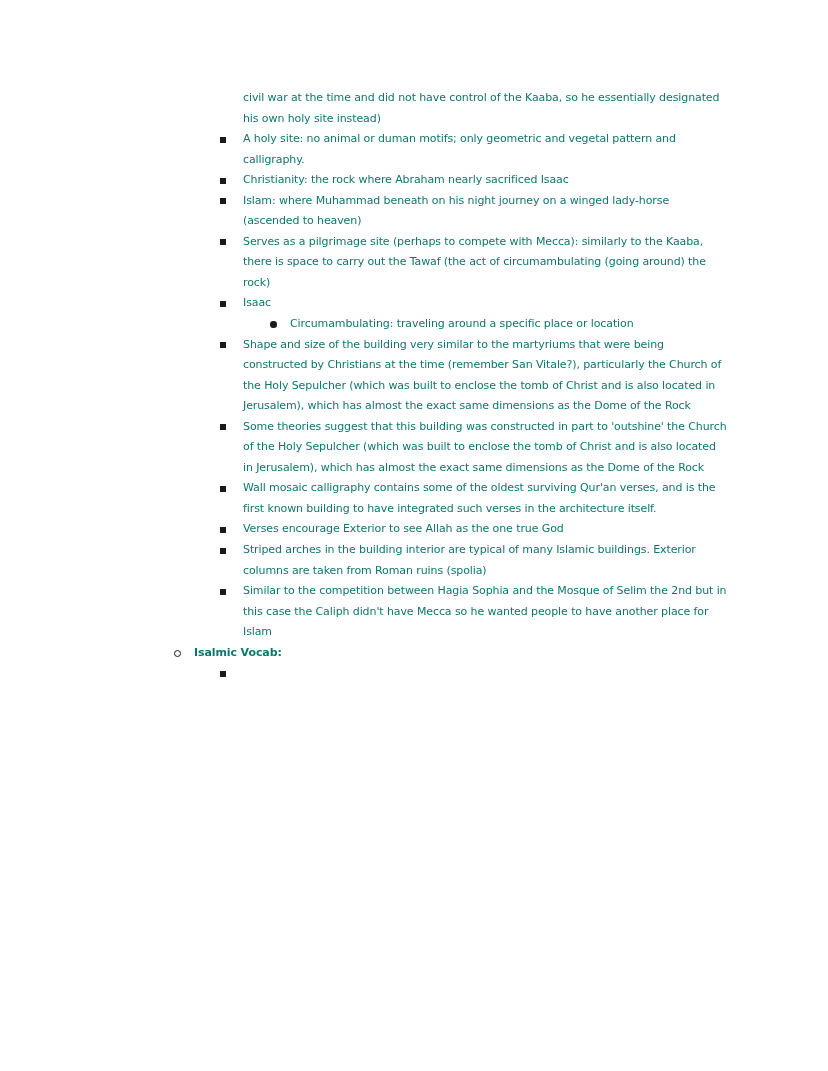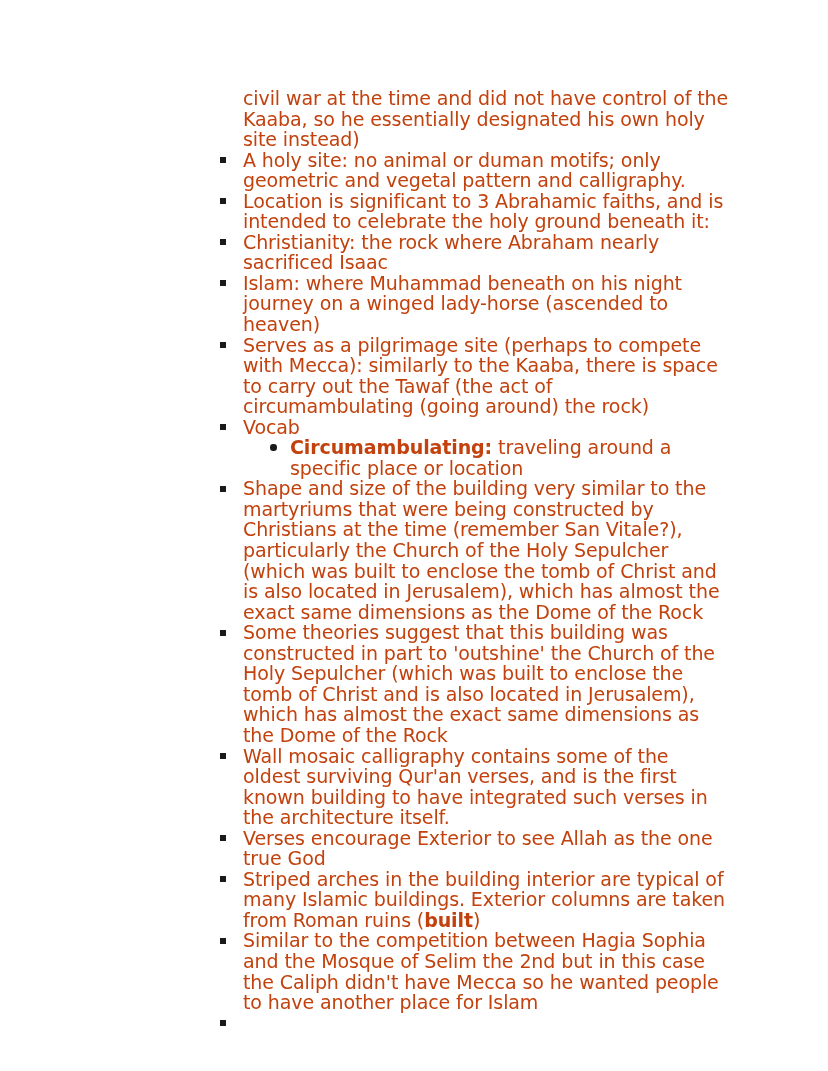--- a/index.html
+++ b/index.html
@@ -18,24 +18,24 @@
   }
   .notes {
     position: absolute;
     left: 0;
     top: 88px;
     width: 828px;
   }
   
   .item {
     position: relative;
-    font-size: 19px;
+    font-size: 11px;
     line-height: 20.55px;
     letter-spacing: -0.1px;
-    color: #c2410c;
+    color: #0f766e;
   }
   
   .lvl2-cont {
     margin-left: 243px;
     margin-right: 92px;
   }
   
   .lvl2 {
     margin-left: 243px;
     margin-right: 100px;
@@ -71,62 +71,58 @@
   .lvl1 > .bullet {
     position: absolute;
     left: -20px;
     top: 7px;
     width: 5px;
     height: 5px;
     border: 1.3px solid #1a1a1a;
     border-radius: 50%;
     background: transparent;
   }
-  .b { font-weight: bold; }
+  .b { font-weight: normal; }
   .txt { display: inline; }
 </style>
 </head>
 <body>
 
 <div class="page">
   <div class="notes">
 
     <div class="item lvl2-cont">
       <span class="txt">civil war at the time and did not have control of the Kaaba, so he essentially designated his own holy site instead)</span>
     </div>
 
     <div class="item lvl2">
       <span class="bullet"></span>
       <span class="txt">A holy site: no animal or duman motifs; only geometric and vegetal pattern and calligraphy.</span>
     </div>
 
-    <div class="item lvl2">
-      <span class="bullet"></span>
-      <span class="txt">Location is significant to 3 Abrahamic faiths, and is intended to celebrate the holy ground beneath it:</span>
-    </div>
 
     <div class="item lvl2">
       <span class="bullet"></span>
       <span class="txt">Christianity: the rock where Abraham nearly sacrificed Isaac</span>
     </div>
 
     <div class="item lvl2">
       <span class="bullet"></span>
       <span class="txt">Islam: where Muhammad beneath on his night journey on a winged lady-horse (ascended to heaven)</span>
     </div>
 
 
     <div class="item lvl2">
       <span class="bullet"></span>
       <span class="txt">Serves as a pilgrimage site (perhaps to compete with Mecca): similarly to the Kaaba, there is space to carry out the Tawaf (the act of circumambulating (going around) the rock)</span>
     </div>
 
     <div class="item lvl2">
       <span class="bullet"></span>
-      <span class="txt">Vocab</span>
+      <span class="txt">Isaac</span>
     </div>
 
     <div class="item lvl3">
       <span class="bullet"></span>
       <span class="b">Circumambulating:</span><span class="txt"> traveling around a specific place or location</span>
     </div>
 
     <div class="item lvl2">
       <span class="bullet"></span>
       <span class="txt">Shape and size of the building very similar to the martyriums that were being constructed by Christians at the time (remember San Vitale?), particularly the Church of the Holy Sepulcher (which was built to enclose the tomb of Christ and is also located in Jerusalem), which has almost the exact same dimensions as the Dome of the Rock</span>
@@ -142,28 +138,32 @@
       <span class="txt">Wall mosaic calligraphy contains some of the oldest surviving Qur'an verses, and is the first known building to have integrated such verses in the architecture itself.</span>
     </div>
 
     <div class="item lvl2">
       <span class="bullet"></span>
       <span class="txt">Verses encourage Exterior to see Allah as the one true God</span>
     </div>
 
     <div class="item lvl2">
       <span class="bullet"></span>
-      <span class="txt">Striped arches in the building interior are typical of many Islamic buildings. Exterior columns are taken from Roman ruins (</span><span class="b">built</span><span class="txt">)</span>
+      <span class="txt">Striped arches in the building interior are typical of many Islamic buildings. Exterior columns are taken from Roman ruins (</span><span class="b">spolia</span><span class="txt">)</span>
     </div>
 
     <div class="item lvl2">
       <span class="bullet"></span>
       <span class="txt">Similar to the competition between Hagia Sophia and the Mosque of Selim the 2nd but in this case the Caliph didn't have Mecca so he wanted people to have another place for Islam</span>
     </div>
 
+    <div class="item lvl1">
+      <span class="bullet"></span>
+      <span class="txt">Isalmic Vocab:</span>
+    </div>
 
     <div class="item lvl2">
       <span class="bullet"></span>
     </div>
 
     <div class="item lvl2">
       <span class="bullet"></span>
     </div>
 
   </div>

